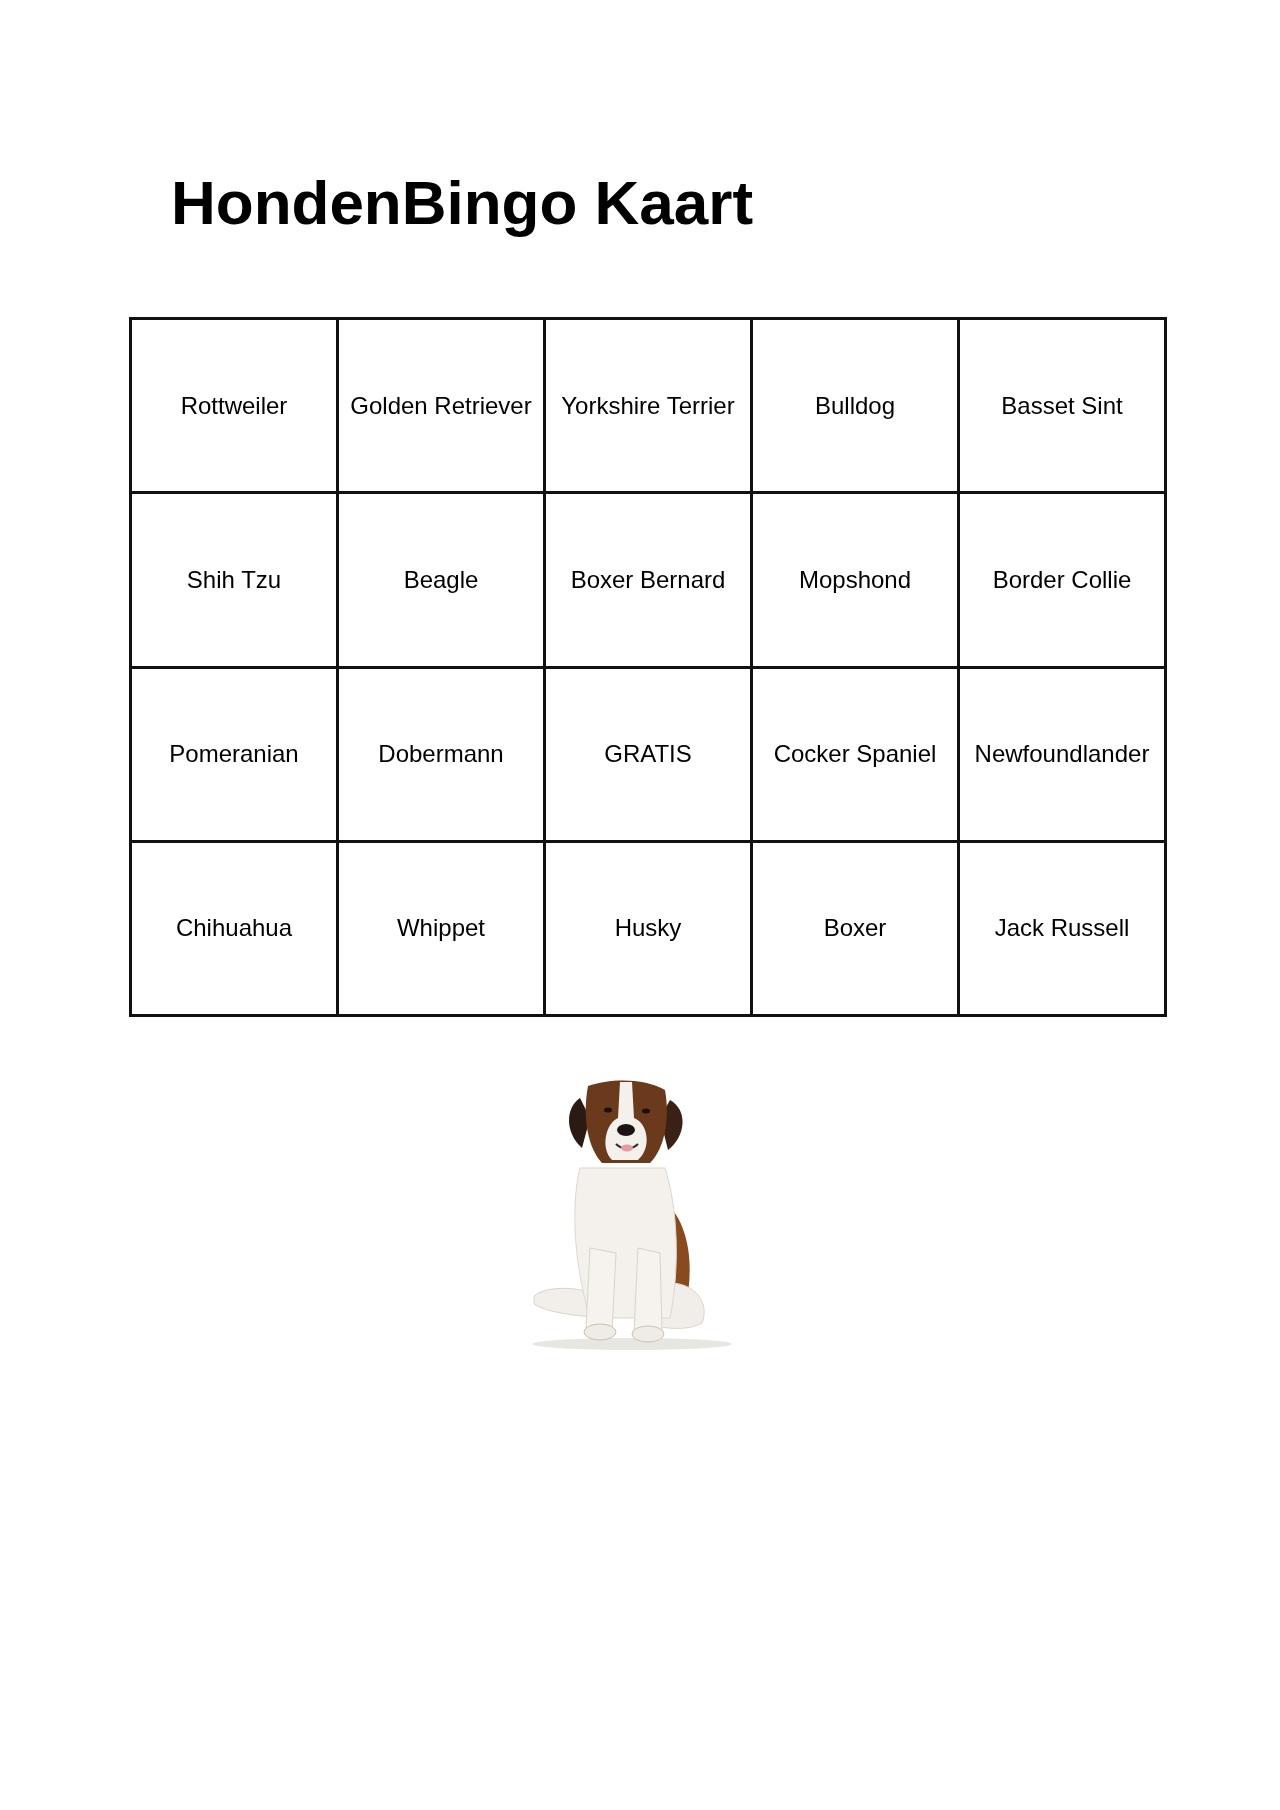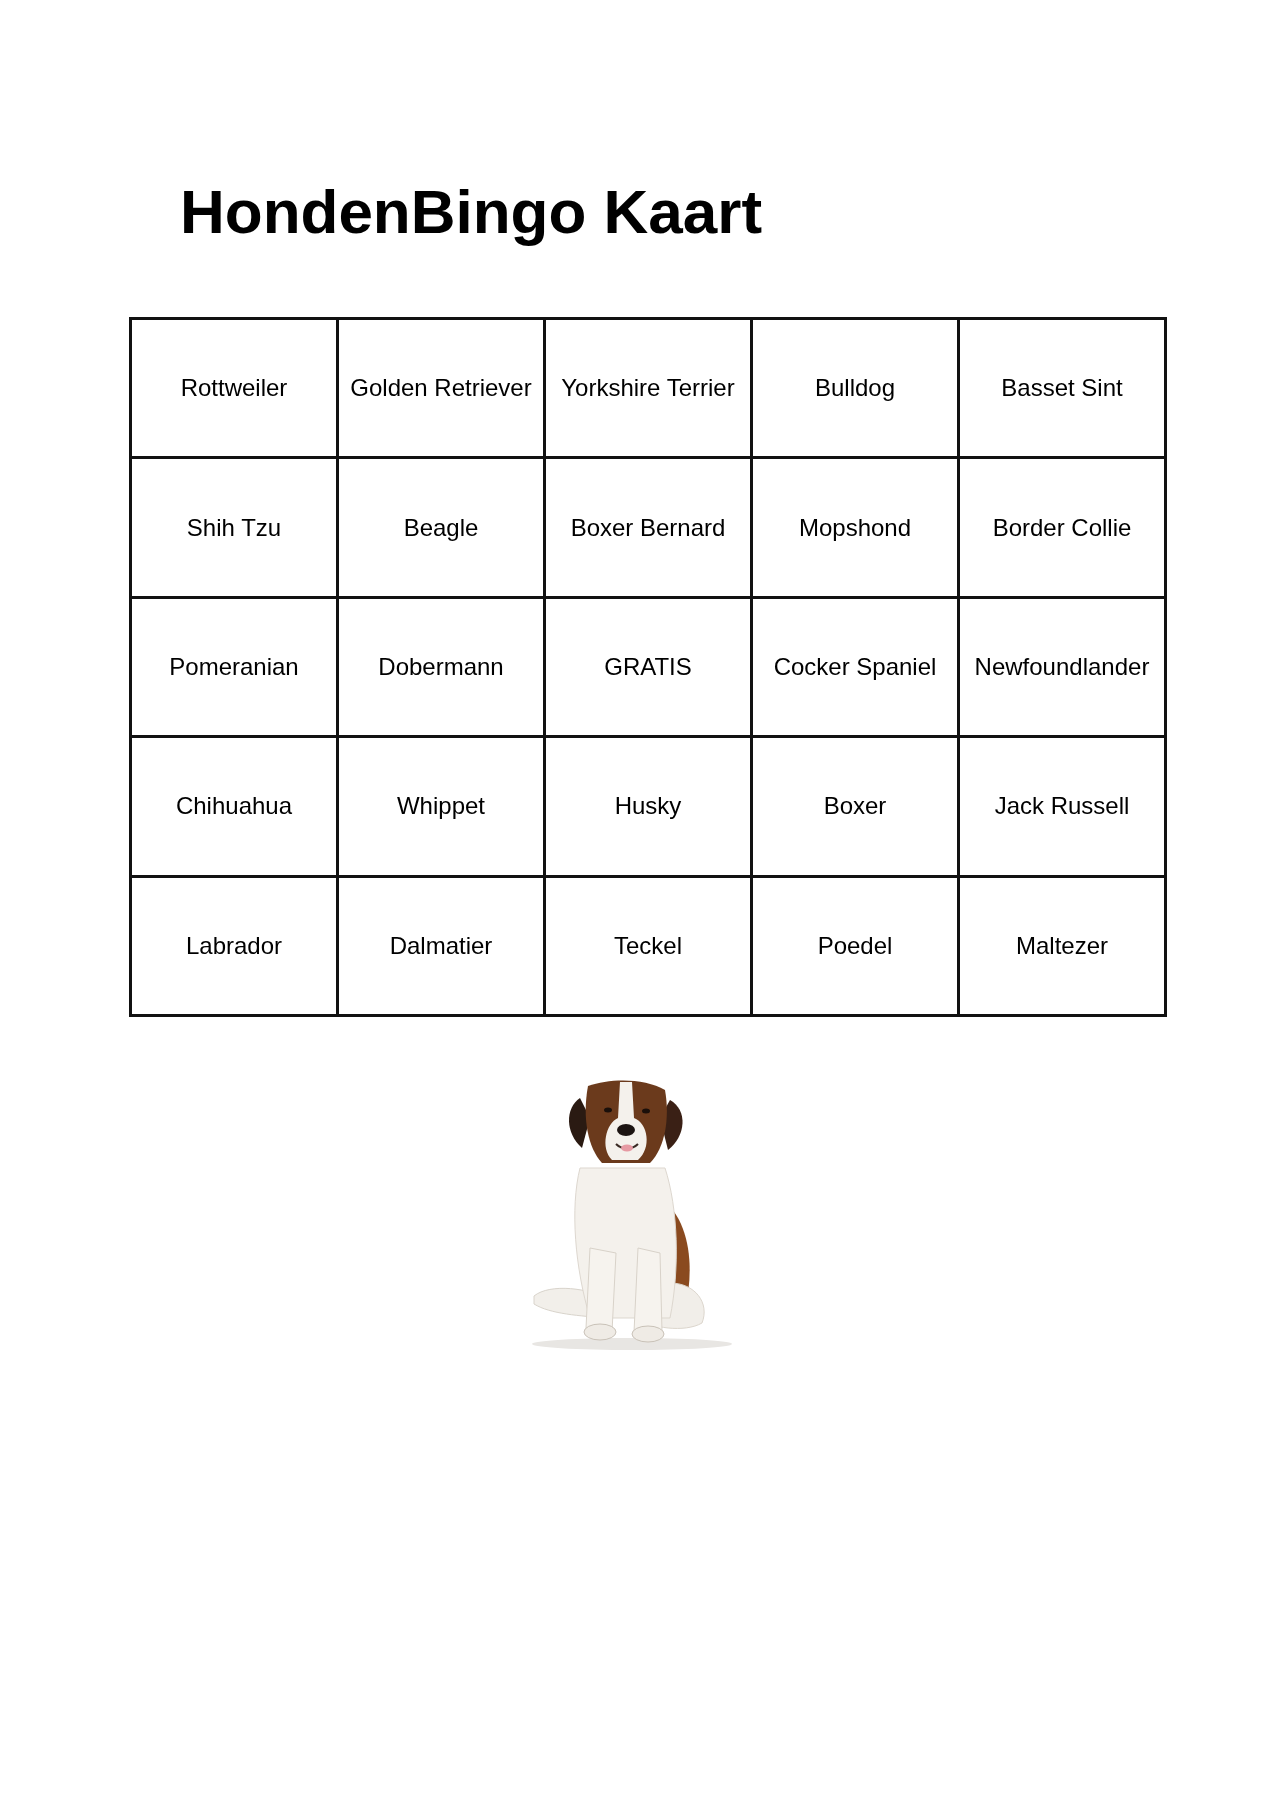--- a/index.html
+++ b/index.html
@@ -1,19 +1,19 @@
 <!DOCTYPE html>
 <html><head>
 <meta charset="utf-8">
 <style>
   html, body { margin:0; padding:0; background:#ffffff; }
   body { width:1280px; height:1810px; position:relative; overflow:hidden;
          font-family:"Liberation Sans", sans-serif; color:#000; }
   .title { position:absolute; left:169px; top:170px; font-size:62px; font-weight:bold;
-           line-height:1; letter-spacing:0; margin:11px; white-space:nowrap; }
+           line-height:1; letter-spacing:0; margin:2px; white-space:nowrap; }
   .grid { position:absolute; left:129px; top:317px; width:1022px; height:700px;
           border-collapse:collapse; table-layout:fixed; }
   .grid td { border:3px solid #111; width:204px; height:134px; text-align:center;
              vertical-align:middle; font-size:24px; padding:0; white-space:nowrap;
              overflow:visible; }
   .dog { position:absolute; left:520px; top:1078px; width:224px; height:276px; }
 </style>
 </head>
 <body>
 
@@ -42,27 +42,20 @@
       <td>Cocker Spaniel</td>
       <td>Newfoundlander</td>
     </tr>
     <tr>
       <td>Chihuahua</td>
       <td>Whippet</td>
       <td>Husky</td>
       <td>Boxer</td>
       <td>Jack Russell</td>
     </tr>
-    <tr>
-      <td>Labrador</td>
-      <td>Dalmatier</td>
-      <td>Teckel</td>
-      <td>Poedel</td>
-      <td>Maltezer</td>
-    </tr>
   </tbody>
 </table>
 
 <svg class="dog" viewBox="0 0 224 276" xmlns="http://www.w3.org/2000/svg">
 
   <ellipse cx="112" cy="266" rx="100" ry="6" fill="#e8e6e3"></ellipse>
 
   <path d="M14 218 C 30 205, 70 210, 90 222 L 88 240 C 60 238, 30 236, 14 226 Z" fill="#f2efea" stroke="#d9d4cc" stroke-width="1"></path>
 
   <path d="M140 120 C 170 140, 175 190, 165 230 L 120 232 L 118 140 Z" fill="#8a4a1f"></path>

